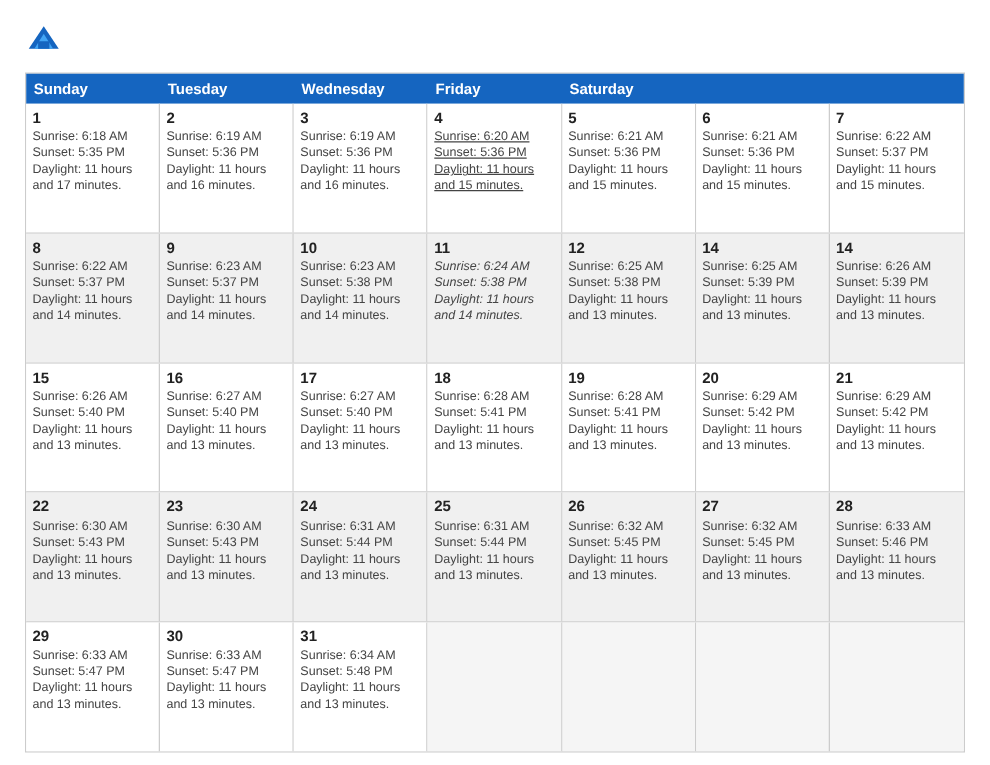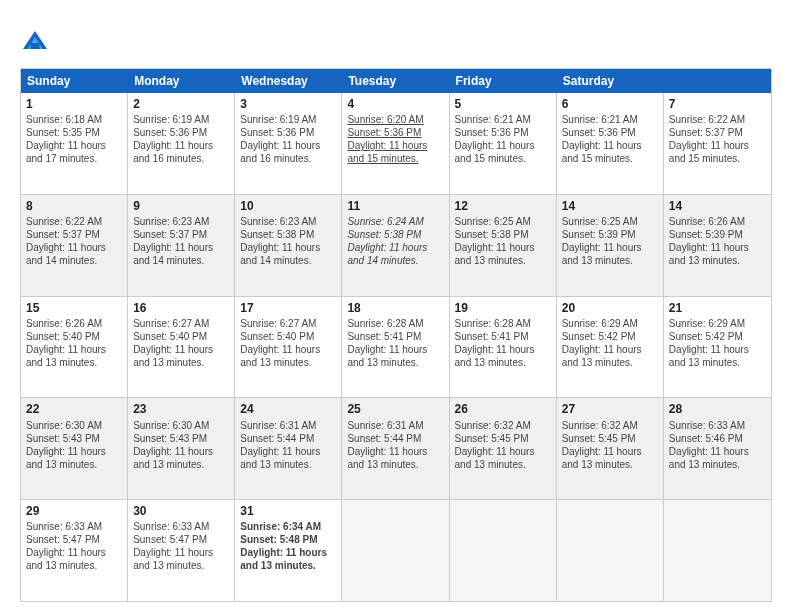--- a/index.html
+++ b/index.html
@@ -6,21 +6,21 @@
     body {
       font-family: Arial, sans-serif;
       background: #fff;
       width: 792px;
       height: 612px;
       overflow: hidden;
     }
     .page {
       width: 792px;
       height: 612px;
-      padding: 28px 20px 10px 20px;
+      padding: 18px 20px 10px 20px;
       display: flex;
       flex-direction: column;
     }
     .header {
       display: flex;
       justify-content: space-between;
       align-items: flex-start;
       margin-bottom: 10px;
     }
     .logo {
@@ -140,23 +140,22 @@
     </div>
     <div class="title-block">
       <div class="month-title"></div>
       <div class="location-title"></div>
     </div>
   </div>
 
   <div class="calendar">
     <div class="cal-header" id="cal-header">
         <div class="cal-header-cell">Sunday</div>
-        <div class="cal-header-cell">Monday</div>
+        <div class="cal-header-cell">Tuesday</div>
         <div class="cal-header-cell">Wednesday</div>
-        <div class="cal-header-cell">Tuesday</div>
         <div class="cal-header-cell">Friday</div>
         <div class="cal-header-cell">Saturday</div>
       </div>
     <div class="cal-body" id="cal-body">
         <div class="cal-row">
           <div class="cal-cell">
             <span class="day-num">1</span>
             <div class="cell-text" style="white-space: pre-line;">Sunrise: 6:18 AM
 Sunset: 5:35 PM
 Daylight: 11 hours
@@ -368,21 +367,21 @@
           </div>
           <div class="cal-cell">
             <span class="day-num">30</span>
             <div class="cell-text" style="white-space: pre-line;">Sunrise: 6:33 AM
 Sunset: 5:47 PM
 Daylight: 11 hours
 and 13 minutes.</div>
           </div>
           <div class="cal-cell">
             <span class="day-num">31</span>
-            <div class="cell-text" style="white-space: pre-line; font-weight: bold;">Sunrise: 6:34 AM
+            <div class="cell-text" style="white-space: pre-line;">Sunrise: 6:34 AM
 Sunset: 5:48 PM
 Daylight: 11 hours
 and 13 minutes.</div>
           </div>
           <div class="cal-cell empty"></div>
           <div class="cal-cell empty"></div>
           <div class="cal-cell empty"></div>
           <div class="cal-cell empty"></div>
         </div>
       </div>

